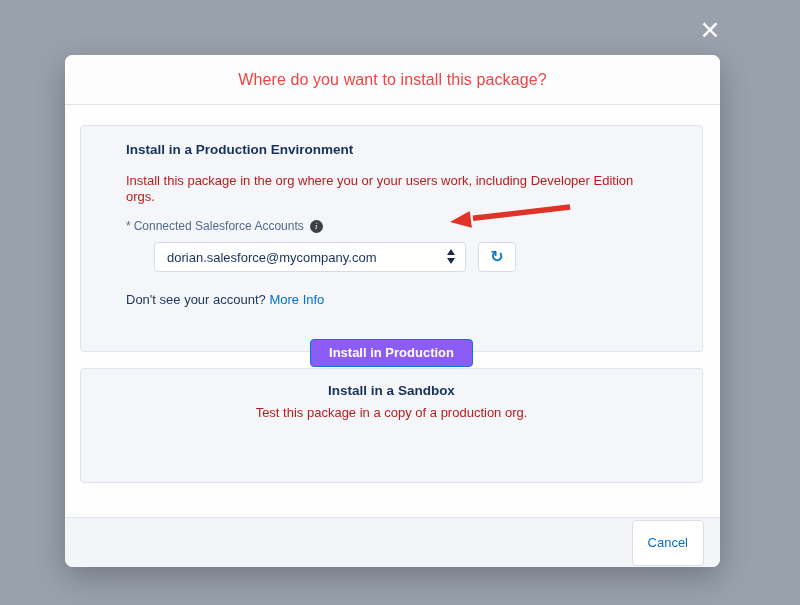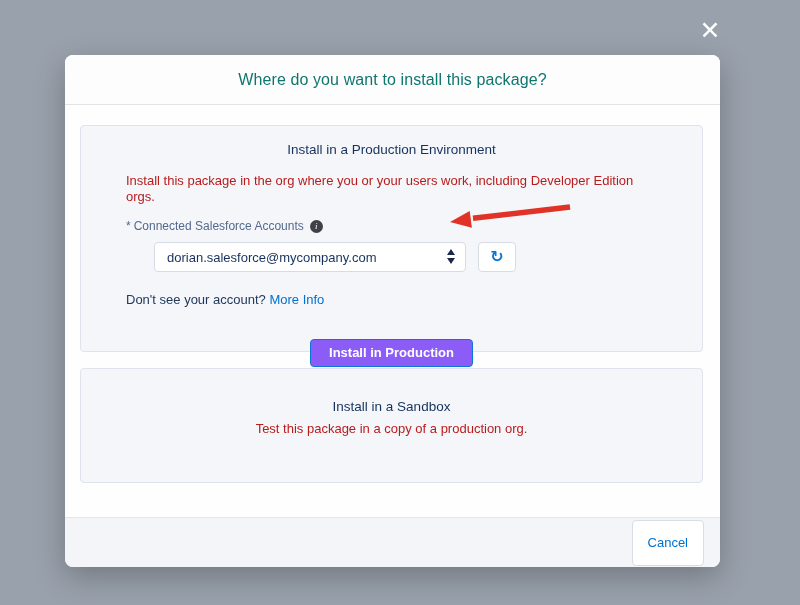--- a/index.html
+++ b/index.html
@@ -25,33 +25,33 @@
     box-shadow:0 10px 30px rgba(0,0,0,0.25);
   }
   .modal-header {
     height:50px;
     border-bottom:1px solid #e3e3e6;
     display:flex; align-items:center; justify-content:center;
     border-radius:8px 8px 0 0;
     background:#fdfdfd;
   }
   .modal-title {
-    font-size:16px; font-weight:400; color:#0f766e; letter-spacing:0.1px;
+    font-size:16px; font-weight:400; color:#ef4444; letter-spacing:0.1px;
   }
   .modal-body { position:relative; padding:20px 16px 0 15px; }
   .card {
     background:#f4f6fa;
     border:1px solid #dfe3ed;
     border-radius:4px;
     width:623px;
   }
   .card-production { height:227px; padding:16px 45px 0 45px; margin-bottom:16px; }
   .card-heading {
-    font-size:13.5px; font-weight:400; color:#16325c;
-    text-align:center; margin-bottom:16px;
+    font-size:13.5px; font-weight:700; color:#16325c;
+    margin-bottom:16px;
   }
   .card-desc { font-size:13px; color:#b91c1c; line-height:16px; margin-bottom:14px; }
   .label-row { font-size:12px; color:#54698d; margin-bottom:9px; display:flex; align-items:center; }
   .required-mark { margin-right:3px; }
   .info-icon {
     display:inline-flex; align-items:center; justify-content:center;
     width:13px; height:13px; margin-left:6px;
     background:#3e4147; border-radius:50%;
     color:#ffffff; font-size:9px; font-style:italic;
     font-family:"Liberation Serif", serif; cursor:pointer;
@@ -78,21 +78,21 @@
   }
   .help-row { margin-top:20px; font-size:13px; color:#20395c; }
   .help-link { color:#0070d2; text-decoration:none; cursor:pointer; }
   .btn-row { margin-top:17px; text-align:center; }
   .btn-primary {
     display:inline-block; height:28px; padding:0 18px;
     background:#8b5cf6; border:1px solid #0b77d2; border-radius:4px;
     color:#ffffff; font-size:13px; font-weight:600; line-height:26px;
     cursor:pointer; font-family:"Liberation Sans", sans-serif;margin-top:15px;
   }
-  .card-sandbox { height:115px; padding:30px 45px 0 45px; text-align:center; }
+  .card-sandbox { height:115px; padding:14px 45px 0 45px; text-align:center; }
   .card-sandbox .card-heading { margin-bottom:7px; }
   .card-sandbox .card-desc { margin-bottom:13px; }
   .card-sandbox .btn-row { margin-top:0; }
   .modal-footer {
     position:absolute; left:0; right:0; bottom:0; height:50px;
     background:#f3f5f9; border-top:1px solid #e1e6ee;
     border-radius:0 0 8px 8px;
     display:flex; align-items:center; justify-content:flex-end;
     padding-right:16px;
   }

